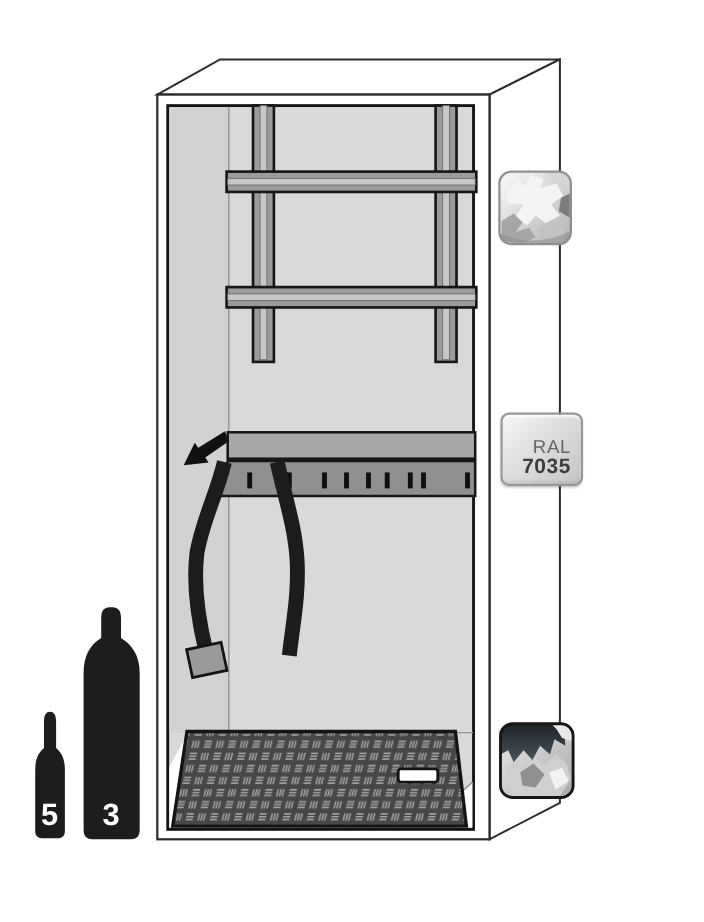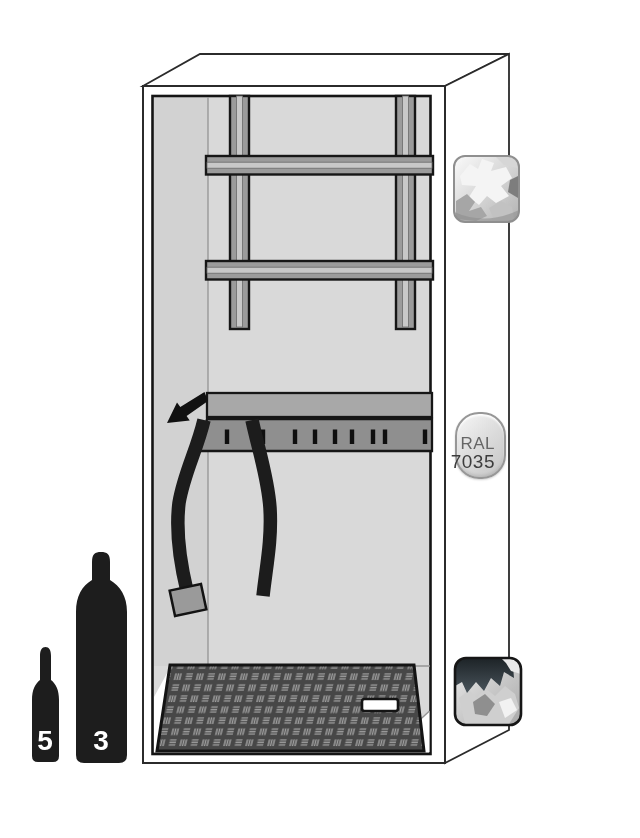--- a/index.html
+++ b/index.html
@@ -1,26 +1,26 @@
 <!DOCTYPE html>
 <html><head>
 <meta charset="utf-8">
 <style>
   html,body{margin:0;padding:0;background:#fff;}
   .canvas{position:relative;width:640px;height:838px;background:#fff;overflow:hidden;
           font-family:"Liberation Sans",sans-serif;}
   .scene{position:absolute;left:0;top:0;}
   
-  .ral-badge{position:absolute;left:455px;top:412px;width:51px;height:67px;box-sizing:border-box;
-    border:2px solid #979797;border-radius:24px;
+  .ral-badge{position:absolute;left:455px;top:375px;width:75px;height:67px;box-sizing:border-box;
+    border:2px solid #979797;border-radius:8px;
     background:linear-gradient(135deg,#f7f7f7 0%,#dedede 45%,#c5c5c5 100%);
     box-shadow:inset 0 2px 2px rgba(255,255,255,.9), inset 0 -2px 3px rgba(0,0,0,.10), 0 1px 2px rgba(0,0,0,.18);}
   .ral-text{position:absolute;right:9px;bottom:6px;text-align:right;}
   .ral-line1{display:block;font-size:17px;line-height:16px;color:#666;font-weight:400;letter-spacing:.5px;}
-  .ral-line2{display:block;font-size:19px;line-height:19px;color:#3c3c3c;font-weight:400;letter-spacing:.5px;}
+  .ral-line2{display:block;font-size:19px;line-height:19px;color:#3c3c3c;font-weight:700;letter-spacing:.5px;}
   
   .cyl-label{position:absolute;width:32px;text-align:center;color:#fff;font-weight:700;
     font-size:28px;line-height:30px;}
   .cyl-label.small{left:29px;top:726px;}
   .cyl-label.large{left:85px;top:726px;}
 </style>
 </head>
 <body>
 
 <div class="canvas">

